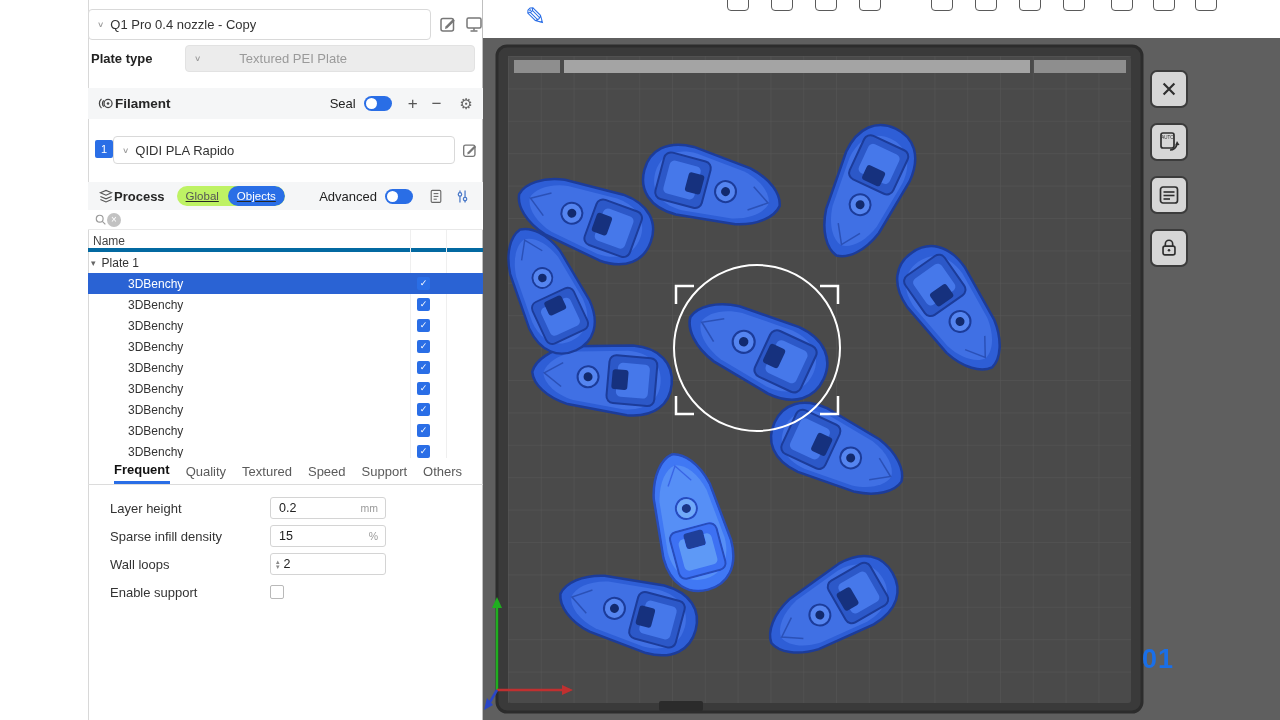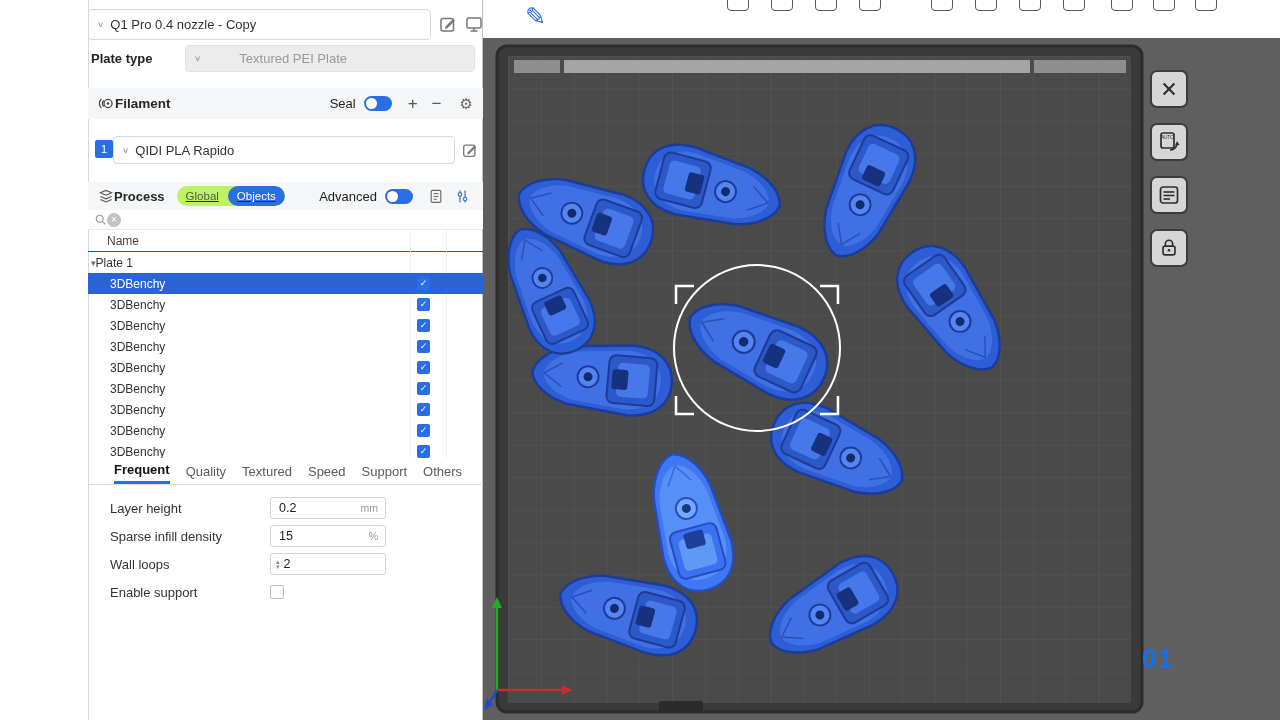--- a/index.html
+++ b/index.html
@@ -40,28 +40,28 @@
   .mode-pills { display:flex; background:#bef264; border-radius:10px; height:20px; margin-left:12px; overflow:hidden; cursor:pointer;text-decoration:underline; }
   .pill { font-size:11.5px; padding:0 9px; display:flex; align-items:center; color:#555; }
   .pill.active { background:var(--accent,#2a6ee6); color:#fff; border-radius:10px; }
   .adv-lbl { font-size:13px; color:#222; margin-right:8px; }
 
   .search-row { position:absolute; left:88px; top:210px; width:395px; height:20px; display:flex; align-items:center; border-bottom:1px solid #e8e8e8; background:#fff; }
   .search-input { flex:1; border:none; outline:none; font-size:11px; color:#555; margin-left:6px; font-family:inherit; }
   .search-input::placeholder { color:#9a9a9a; }
   .clear-btn { width:14px; height:14px; border-radius:50%; background:#c2c2c2; color:#fff; font-size:10px; line-height:14px; text-align:center; margin-right:8px; cursor:pointer; }
 
-  .tree-head { position:absolute; left:88px; top:230px; width:395px; height:22px; line-height:22px; font-size:12px; color:#444; padding-left:19px; border-bottom:1px solid #0369a1; }
+  .tree-head { position:absolute; left:88px; top:230px; width:395px; height:22px; line-height:22px; font-size:12px; color:#444; padding-left:5px; border-bottom:4px solid #0369a1; }
   .col-div { position:absolute; top:230px; width:1px; height:228px; background:#efefef; }
   .plate-row { position:absolute; left:88px; top:252px; width:395px; height:21px; display:flex; align-items:center; cursor:pointer; }
   .expander { font-size:9px; color:#666; margin-left:3px; }
-  .plate-name { font-size:12px; color:#333; }
+  .plate-name { font-size:12px; color:#333; margin-left:6px; }
   .tree-body { position:absolute; left:88px; top:273px; width:395px; height:185px; overflow:hidden; }
   .t-row { position:relative; height:21px; display:flex; align-items:center; cursor:pointer; }
-  .t-row .t-label { margin-left:22px; font-size:12px; color:#333; }
+  .t-row .t-label { margin-left:40px; font-size:12px; color:#333; }
   .t-row.selected { background:var(--selected-row,#2a63d4); }
   .t-row.selected .t-label { color:#fff; }
   .t-check { position:absolute; left:329px; top:4px; width:13px; height:13px; background:var(--accent,#2a6ee6); border-radius:2px; color:#fff; font-size:9px; line-height:13px; text-align:center; cursor:pointer; }
 
   .tabs { position:absolute; left:88px; top:458px; width:395px; height:27px; display:flex; align-items:center; gap:16px; padding-left:26px; border-bottom:1px solid #dcdcdc; }
   .tab { font-size:13px; color:#5a5a5a; cursor:pointer; line-height:23px; }
   .tab.active { color:#111; font-weight:700; border-bottom:3px solid var(--accent,#2a6ee6); }
 
   .params { position:absolute; left:88px; top:494px; width:395px; }
   .p-row { display:flex; align-items:center; height:28px; }

